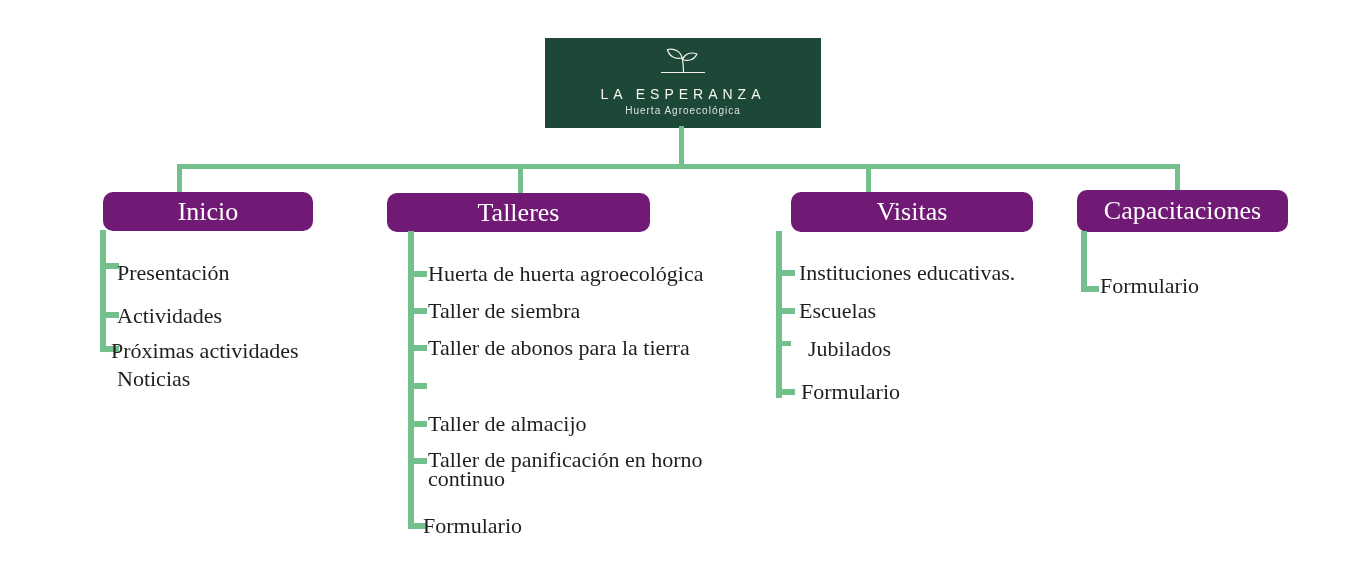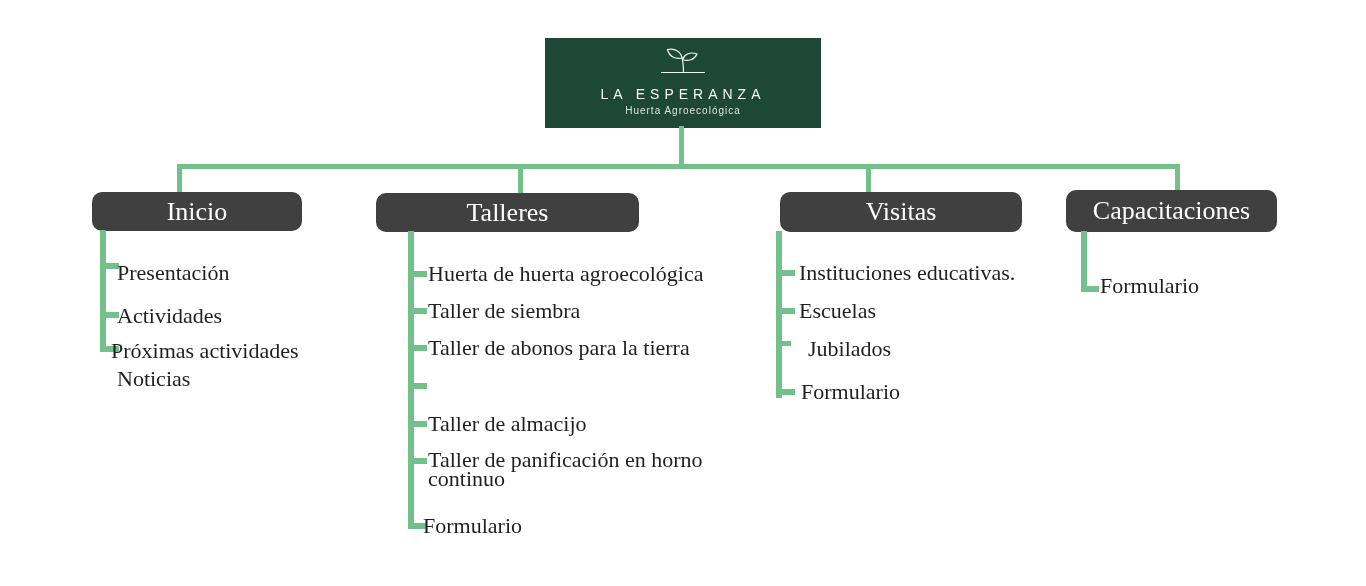--- a/index.html
+++ b/index.html
@@ -10,22 +10,22 @@
              display:flex;flex-direction:column;align-items:center;justify-content:flex-start;
              padding-top:7px;box-sizing:border-box;}
   .logo-title{font-family:"Liberation Sans", sans-serif;color:#f7f7f4;font-size:14px;
               letter-spacing:5px;margin-top:11px;white-space:nowrap;}
   .logo-subtitle{font-family:"Liberation Sans", sans-serif;color:rgba(255,255,255,0.85);
                  font-size:10px;letter-spacing:1px;margin-top:3px;white-space:nowrap;}
   .sprout{display:block;}
   
   .line{position:absolute;background:#74c08d;}
   
-  .btn{position:absolute;background:#404040;border-radius:10px;color:#ffffff;
-       display:flex;align-items:center;justify-content:center;font-size:26px;line-height:1;}
+  .btn{position:absolute;background:#701a75;border-radius:10px;color:#ffffff;
+       display:flex;align-items:center;justify-content:center;font-size:26px;line-height:1;margin-left:11px;}
   
   .item{position:absolute;color:#1f1f1f;font-size:22px;line-height:26px;white-space:nowrap;}
   .item.wrap{white-space:normal;width:340px;line-height:19px;}
 </style>
 </head>
 <body>
 
 <div class="canvas">
 
   <div class="logo-card">

